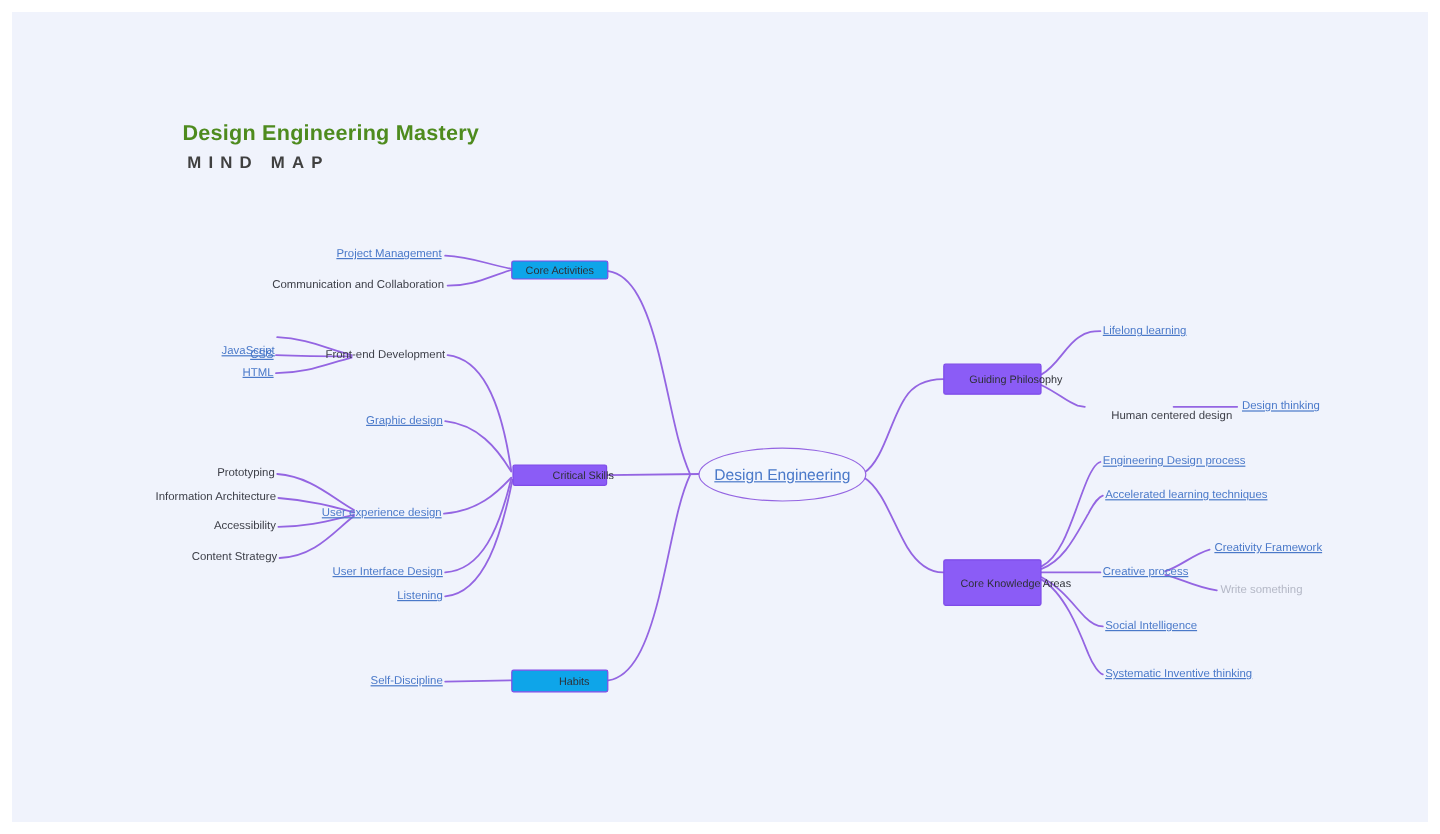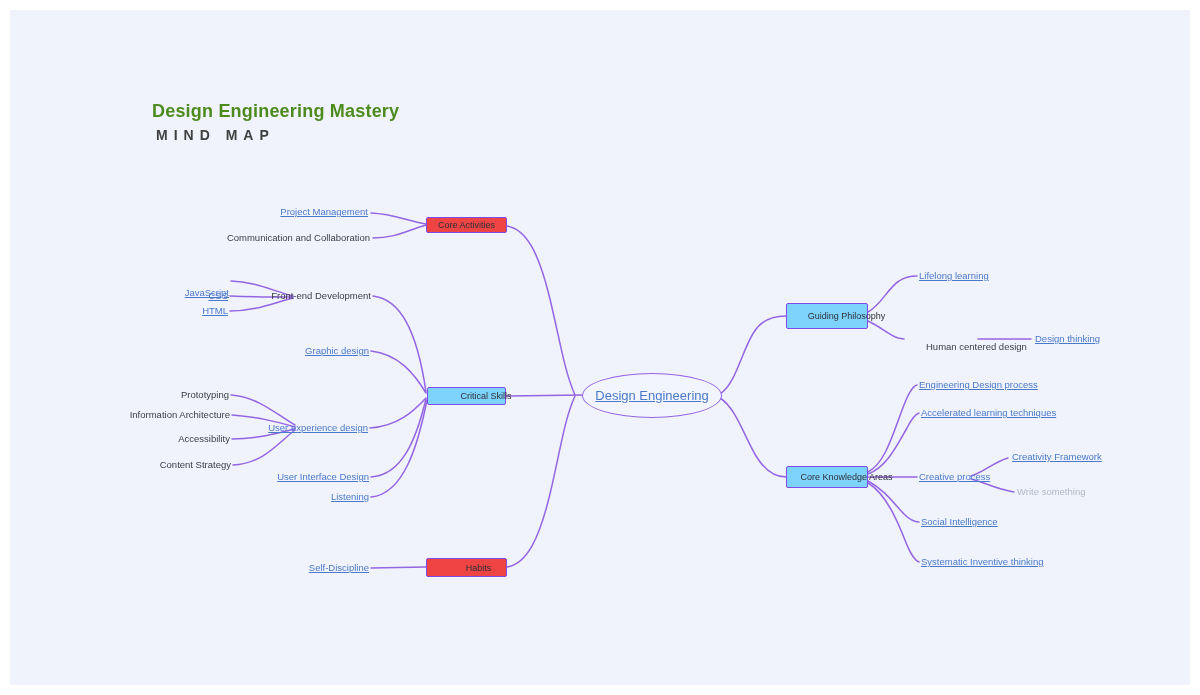--- a/index.html
+++ b/index.html
@@ -12,23 +12,23 @@
   .hdr{position:absolute;left:152px;top:101px;}
   .hdr .t1{font-size:18px;font-weight:bold;color:#4e8b1e;letter-spacing:.2px;}
   .hdr .t2{font-size:14px;font-weight:bold;color:#404040;letter-spacing:6px;margin-top:5px;margin-left:4px;}
 
   .leaf{position:absolute;font-size:9.5px;line-height:13px;white-space:nowrap;color:#3c3e47;cursor:pointer;}
   .leaf.ral{text-align:right;}
   .leaf.link{color:#4a79c9;text-decoration:underline;}
   .leaf.placeholder{color:#b4b8c6;}
 
   .bbox{position:absolute;display:flex;align-items:center;justify-content:center;
-        border:1.3px solid #7e4ae8;border-radius:2px;background:#ef4444;
+        border:1.3px solid #7e4ae8;border-radius:2px;background:#0ea5e9;
         font-size:9px;color:#2e3037;white-space:nowrap;cursor:pointer;box-sizing:border-box;}
-  .bbox.filled{background:#7dd3fc;padding-left:39px;}
+  .bbox.filled{background:#8b5cf6;padding-left:39px;}
 
   .root{position:absolute;left:582px;top:373px;width:138px;height:43px;border:1.5px solid #9465e2;
         border-radius:50%;background:#f2f5fd;display:flex;align-items:center;justify-content:center;cursor:pointer;}
   .root span{font-size:13px;color:#4a79c9;text-decoration:underline;white-space:nowrap;}
 </style>
 </head>
 <body>
 
 <div id="stage">
   <div id="canvas"></div>
@@ -82,21 +82,21 @@
   </div>
 
   <div class="root">
     <span>Design Engineering</span>
   </div>
 
   <div class="bbox" style="left:426px;top:217px;width:81px;height:16px;">Core Activities</div>
   <div class="bbox filled" style="left:427px;top:387px;width:79px;height:18px;">Critical Skills</div>
   <div class="bbox" style="left:426px;top:558px;width:81px;height:19px;padding-left:24px;">Habits</div>
   <div class="bbox filled" style="left:786px;top:303px;width:82px;height:26px;">Guiding Philosophy</div>
-  <div class="bbox filled" style="left:786px;top:466px;width:82px;height:22px;">Core Knowledge Areas</div>
+  <div class="bbox filled" style="left:786px;top:466px;width:82px;height:39px;">Core Knowledge Areas</div>
 
   <div class="leaf link ral" style="right:832px;top:205px;">Project Management</div>
   <div class="leaf ral" style="right:830px;top:231px;">Communication and Collaboration</div>
 
   <div class="leaf ral" style="right:829px;top:289px;">Front-end Development</div>
   <div class="leaf link ral" style="right:971px;top:286px;text-decoration:underline;">JavaScript</div>
   <div class="leaf link ral" style="right:972px;top:289px;">CSS</div>
   <div class="leaf link ral" style="right:972px;top:304px;">HTML</div>
 
   <div class="leaf link ral" style="right:831px;top:344px;">Graphic design</div>

